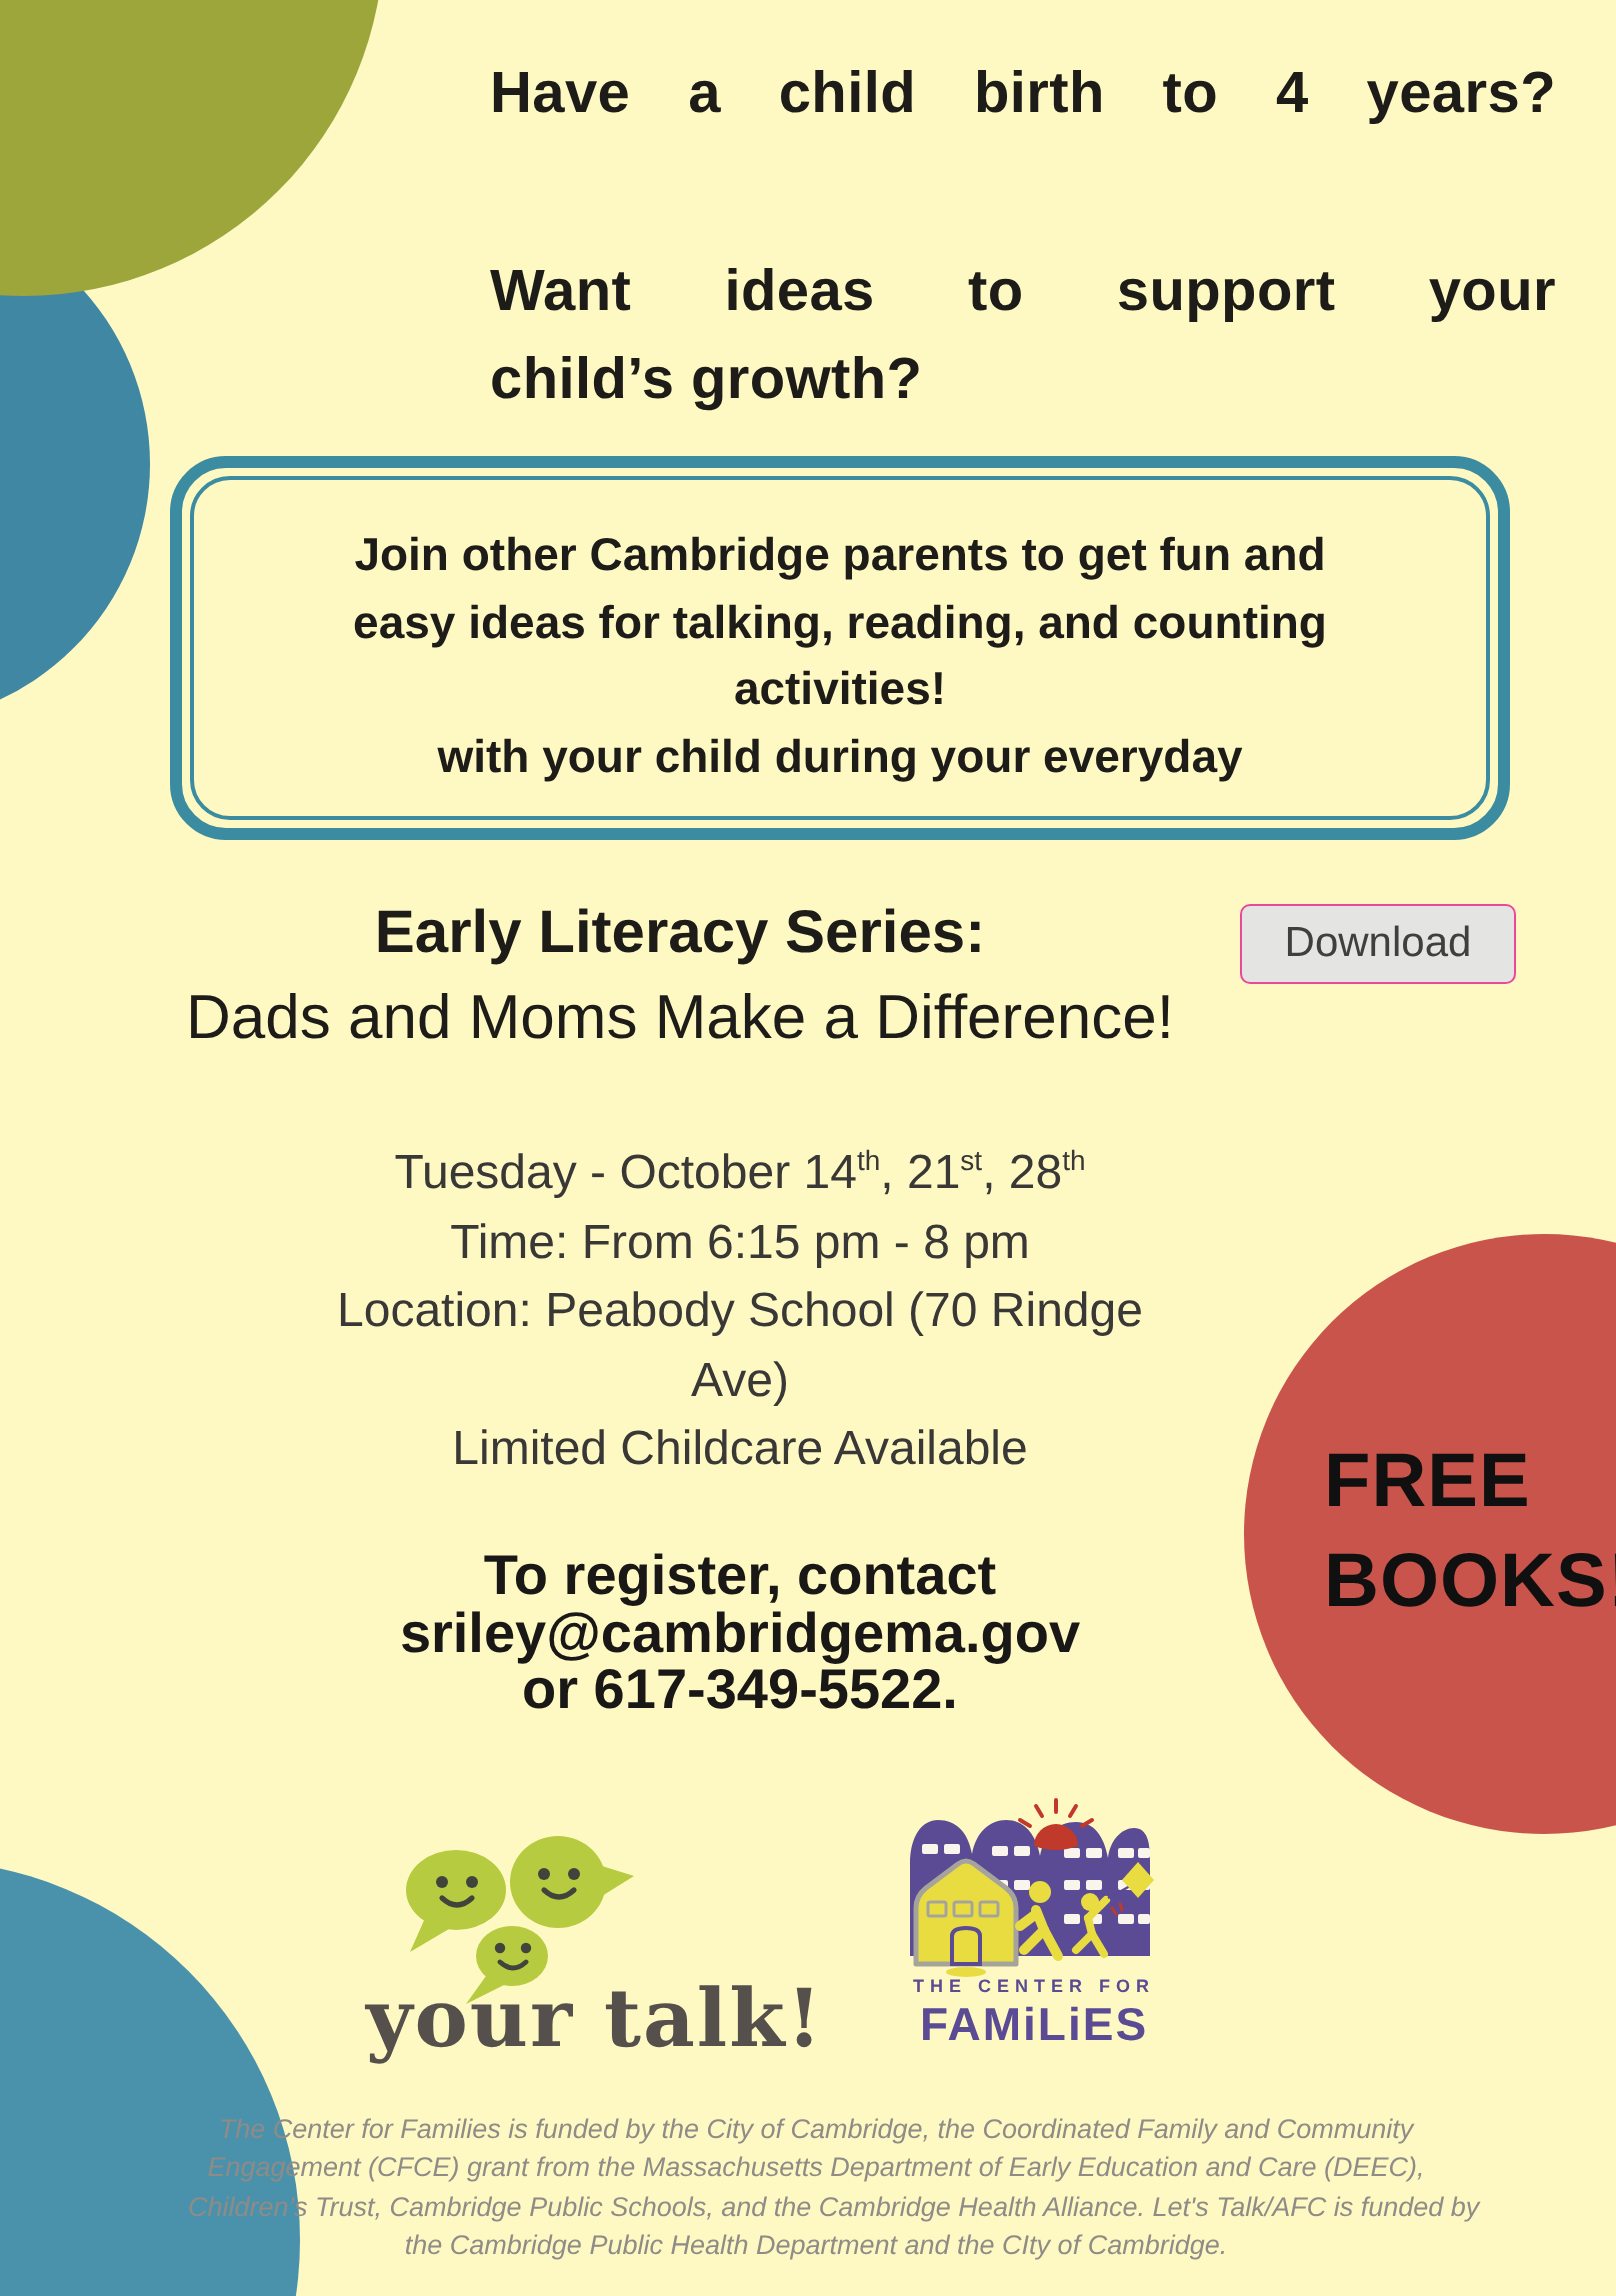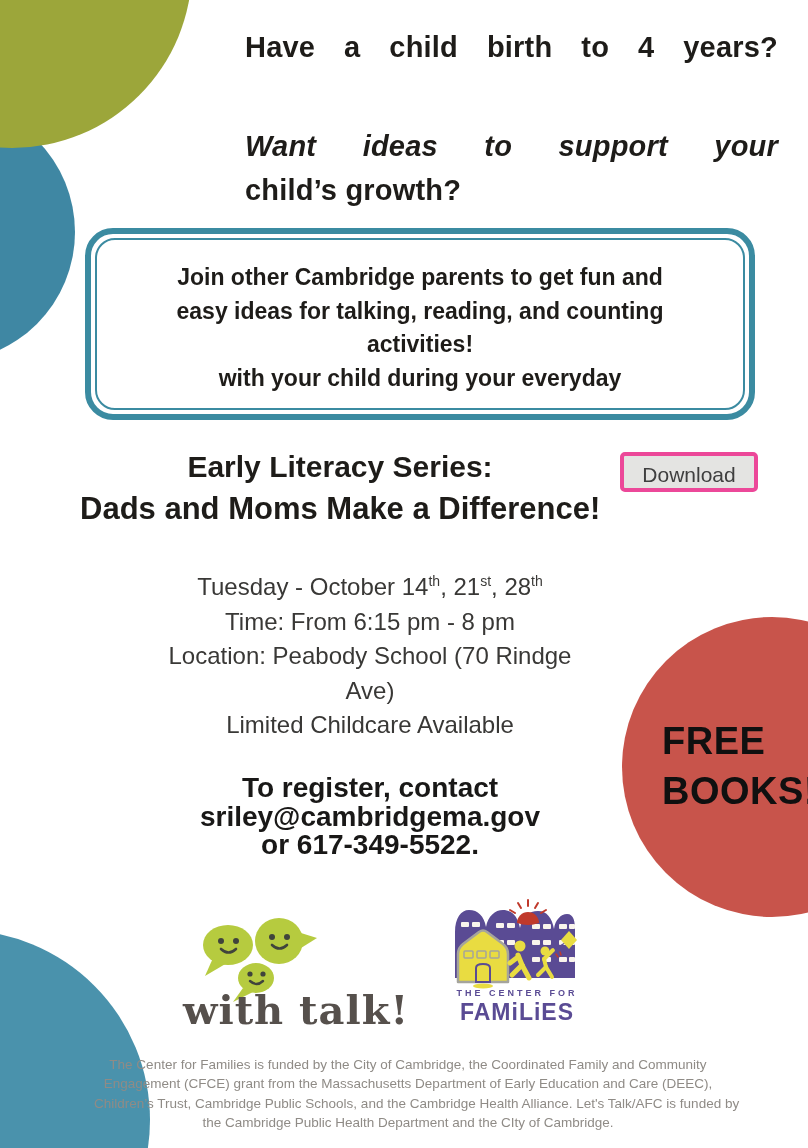--- a/index.html
+++ b/index.html
@@ -1,49 +1,49 @@
 <!DOCTYPE html>
 <html><head>
 <meta charset="utf-8">
 <style>
   html,body { margin:0; padding:0; background:#e8e8e8; }
   .page {
     position:relative; width:808px; height:1148px; margin:0 auto;
-    background:#ffffff; overflow:hidden;
+    background:#fef9c3; overflow:hidden;
     font-family:"Liberation Sans", sans-serif; color:#1e1c19;
   }
   .abs { position:absolute; }
   .circle { position:absolute; border-radius:50%; }
   .circle-green { left:-168px; top:-212px; width:360px; height:360px; background:#9ca63a; z-index:2; }
   .circle-teal-top { left:-185px; top:102px; width:260px; height:260px; background:#3f87a3; z-index:1; }
   .circle-teal-bottom { left:-230px; top:930px; width:380px; height:380px; background:#4a92ac; }
   .circle-red { left:622px; top:617px; width:300px; height:300px; background:#c8544b; }
 
   .q { position:absolute; left:245px; width:533px; font-size:29px; font-weight:bold;
        letter-spacing:0.2px; color:#1e1c19; line-height:40px; }
   .q-justify { text-align:justify; text-align-last:justify; }
   .q1 { top:27px; }
-  .q2a { top:126px;font-style:italic; }
+  .q2a { top:126px; }
   .q2b { top:170px; }
 
   .info-box { position:absolute; left:85px; top:228px; width:658px; height:180px;
       border:6px solid #3b8ba1; border-radius:28px; }
   .info-box::before { content:""; position:absolute; left:4px; right:4px; top:4px; bottom:4px;
       border:2px solid #3b8ba1; border-radius:20px; }
   .info-text { position:absolute; left:85px; top:261px; width:670px; text-align:center;
       font-size:23px; font-weight:bold; line-height:33.5px; color:#1e1c19; }
   .info-text div { white-space:nowrap; }
 
   .title1 { position:absolute; left:80px; top:450px; width:520px; text-align:center;
       font-size:30px; font-weight:bold; white-space:nowrap; }
-  .title2 { position:absolute; left:80px; top:491px; width:520px; text-align:right;
-      font-size:31px; font-weight:bold; white-space:nowrap; }
+  .title2 { position:absolute; left:80px; top:491px; width:520px; text-align:center;
+      font-size:31px; font-weight:normal; white-space:nowrap; }
 
   .download-btn { position:absolute; left:620px; top:452px; width:138px; height:40px;
-      background:#e4e4e2; border:4px solid #ec4899; border-radius:5px;
+      background:#e4e4e2; border:1px solid #ec4899; border-radius:5px;
       font-family:"Liberation Sans", sans-serif; font-size:21px; color:#3f3f3f;
       text-align:center; line-height:38px; cursor:pointer; padding:0; }
 
   .details { position:absolute; left:160px; top:570px; width:420px; text-align:center;
       font-size:24px; line-height:34.5px; color:#393836; }
   .details .sup { font-size:14px; vertical-align:super; line-height:0; }
 
   .register { position:absolute; left:160px; top:774px; width:420px; text-align:center;
       font-size:28px; font-weight:bold; line-height:28.5px; color:#191817; }
   .register div { white-space:nowrap; }
@@ -53,21 +53,21 @@
 
   .letstalk-text { position:absolute; left:183px; top:986px; font-family:"DejaVu Serif", serif;
       font-weight:bold; font-size:40px; color:#56504c; letter-spacing:1px; }
 
   .cff-line1 { position:absolute; left:448px; top:988px; width:138px; text-align:center;
       font-size:9px; font-weight:bold; letter-spacing:3px; color:#5a4b94; white-space:nowrap; }
   .cff-line2 { position:absolute; left:448px; top:999px; width:138px; text-align:center;
       font-size:23px; font-weight:bold; letter-spacing:1px; color:#5a4b94; white-space:nowrap; }
 
   .footer { position:absolute; left:94px; top:1055px; width:628px; text-align:center;
-      font-size:13.5px; line-height:19.3px; color:#8f8b86; }
+      font-style:italic; font-size:13.5px; line-height:19.3px; color:#8f8b86; }
   .footer div { white-space:nowrap; }
 </style>
 </head>
 <body>
 
 <div class="page">
 
   <div class="circle circle-teal-top"></div>
   <div class="circle circle-green"></div>
   <div class="circle circle-teal-bottom"></div>
@@ -124,21 +124,21 @@
       <path d="M77,37 Q84.5,44 92,37" stroke="#40443c" stroke-width="2.6" fill="none" stroke-linecap="round"></path>
     </g>
     <g>
       <polygon points="48,80 38,94 58,84" fill="#b6cb3f"></polygon>
       <ellipse cx="61" cy="70" rx="18" ry="15" fill="#b6cb3f"></ellipse>
       <circle cx="55" cy="66" r="2.6" fill="#40443c"></circle>
       <circle cx="68" cy="66" r="2.6" fill="#40443c"></circle>
       <path d="M55,73 Q61.5,79 68,73" stroke="#40443c" stroke-width="2.4" fill="none" stroke-linecap="round"></path>
     </g>
   </svg>
-  <div class="letstalk-text">with talk!</div>
+  <div class="letstalk-text">your talk!</div>
 
   <svg class="abs" style="left:448px; top:896px;" width="135" height="95" viewBox="0 0 135 95">
     <path d="M7,82 L7,36 C7,22 13,14 21,14 C30,14 36,20 38,31 C40,20 47,14 55,14 C64,14 70,21 72,32 C74,21 81,15 90,15 C99,15 104,22 106,33 C107,24 113,18 119,18 C126,18 127,26 127,34 L127,82 Z" fill="#5a4b94"></path>
     <g fill="#f9f4ec">
       <rect x="13" y="26" width="8" height="5" rx="1"></rect>
         <rect x="24" y="26" width="8" height="5" rx="1"></rect>
       <rect x="48" y="27" width="8" height="5" rx="1"></rect>
         <rect x="59" y="27" width="8" height="5" rx="1"></rect>
       <rect x="84" y="28" width="8" height="5" rx="1"></rect>
         <rect x="95" y="28" width="8" height="5" rx="1"></rect>

